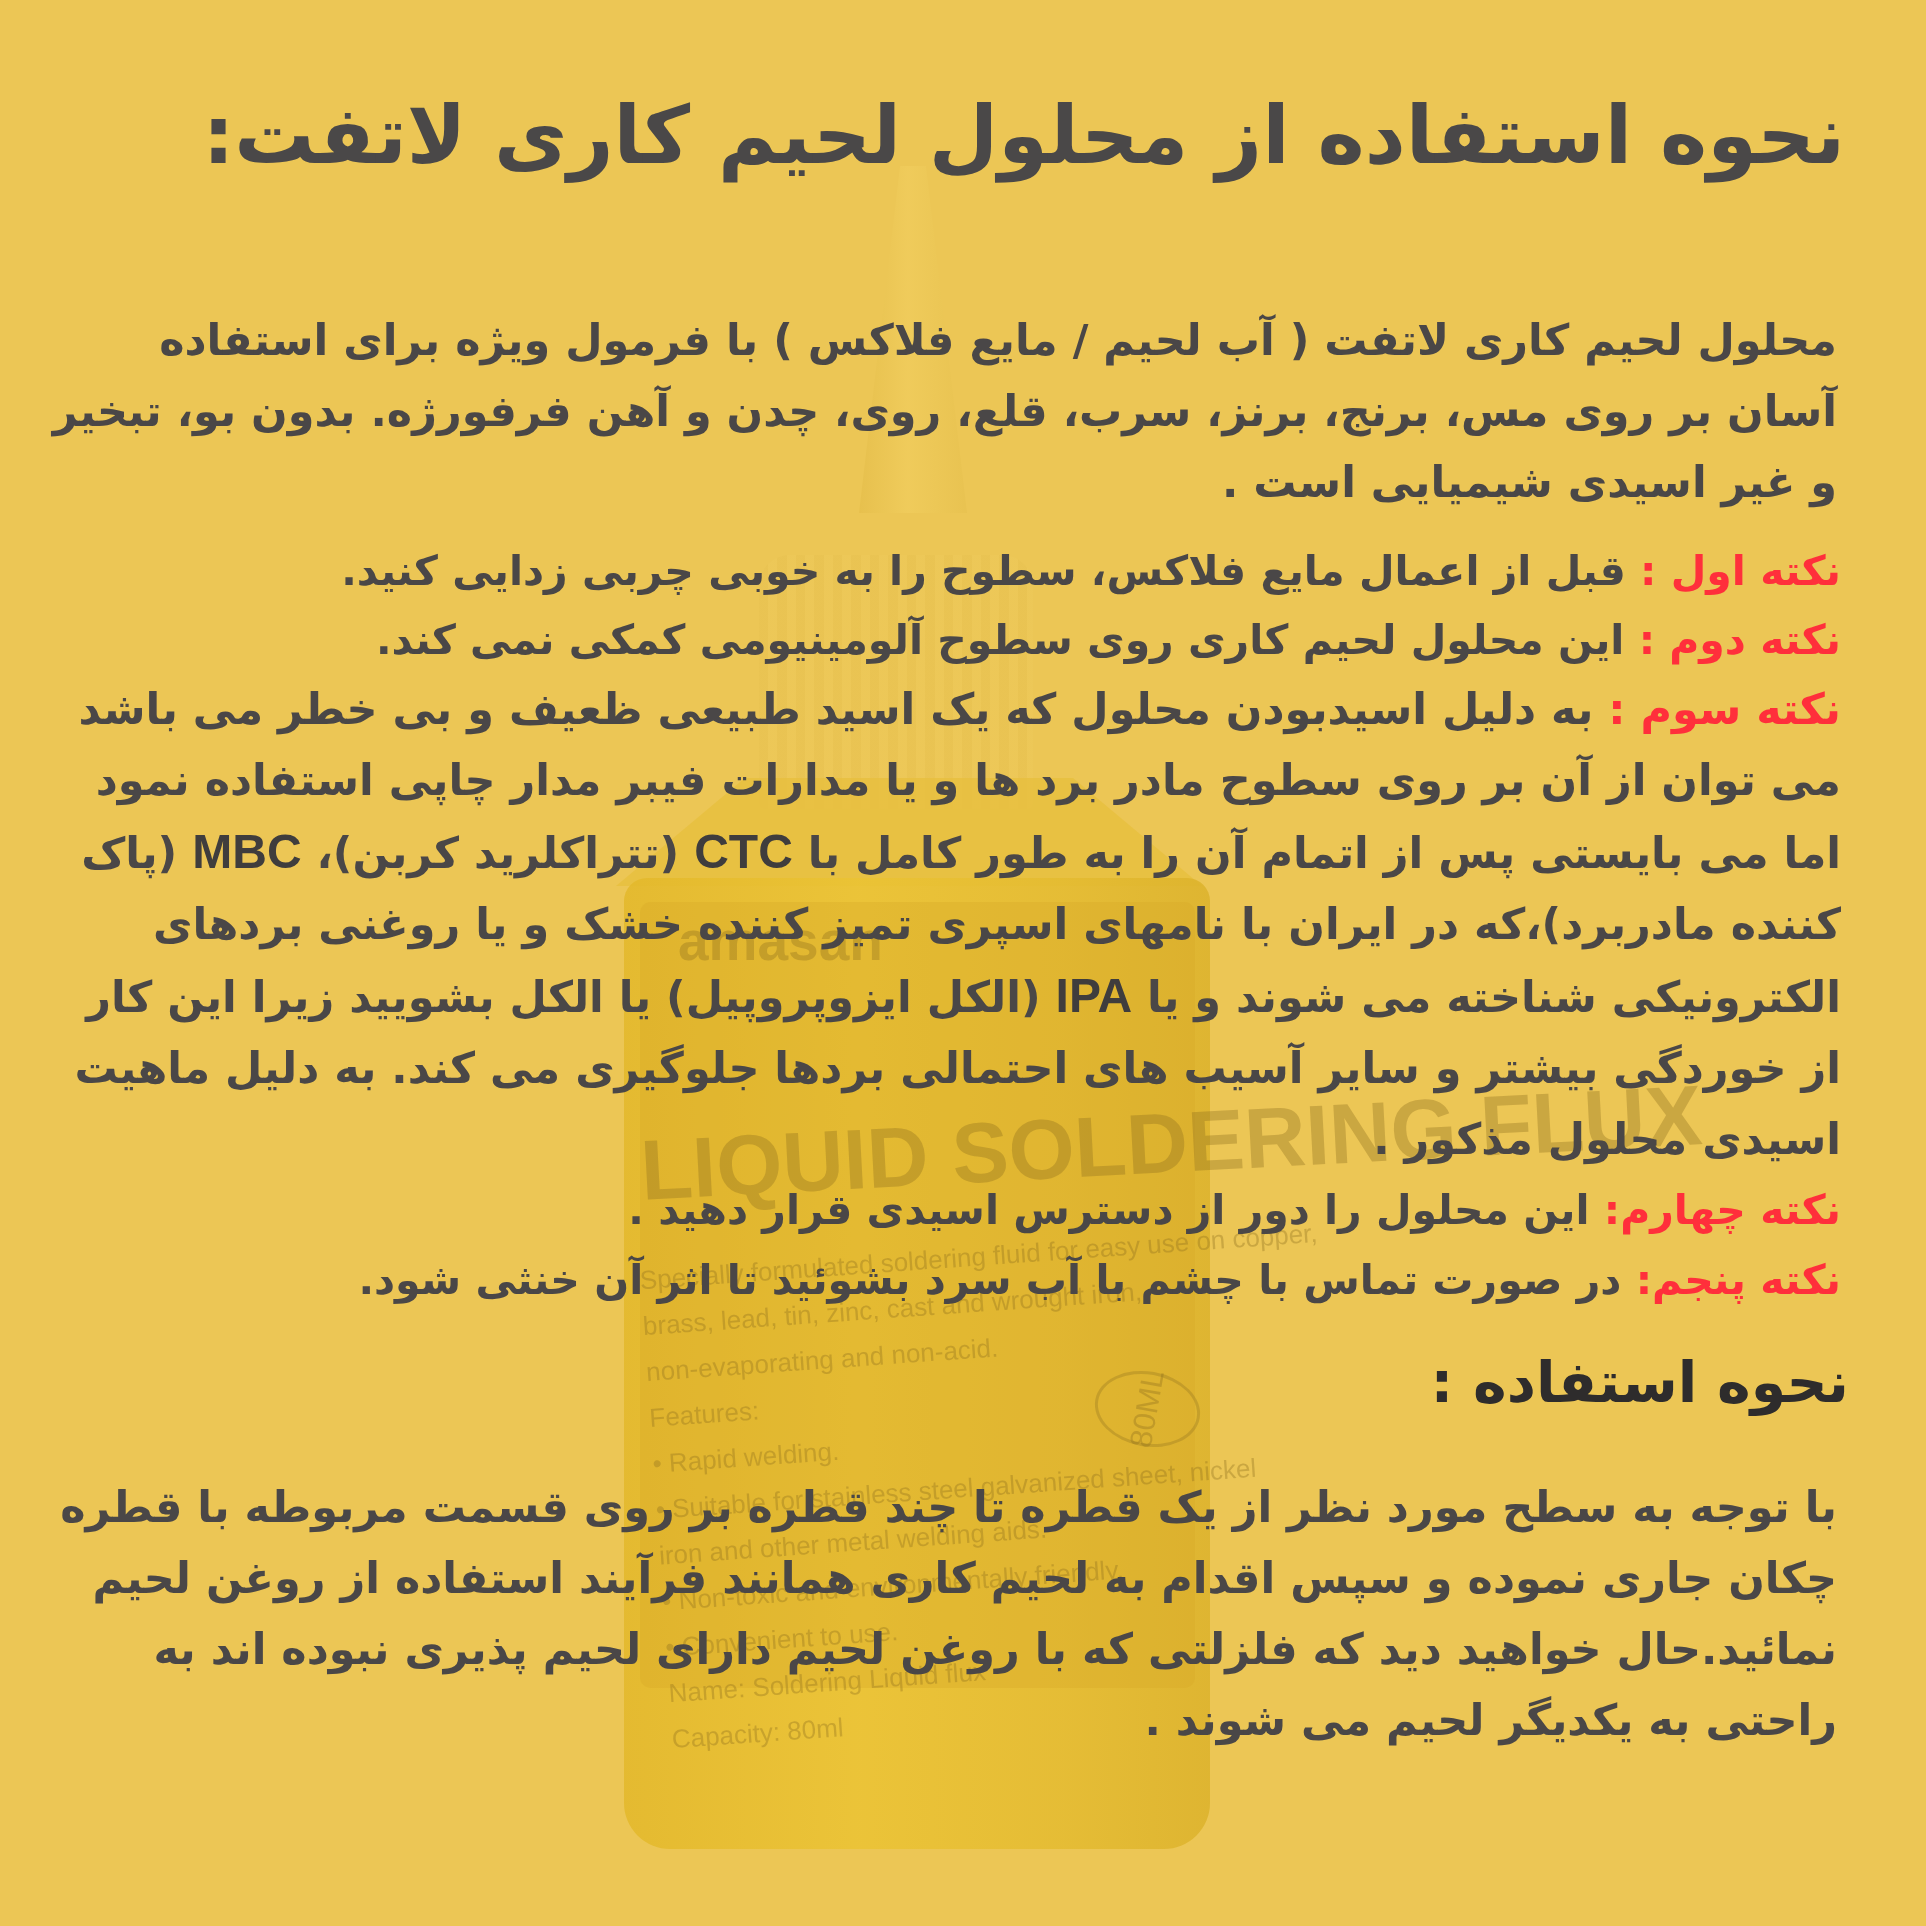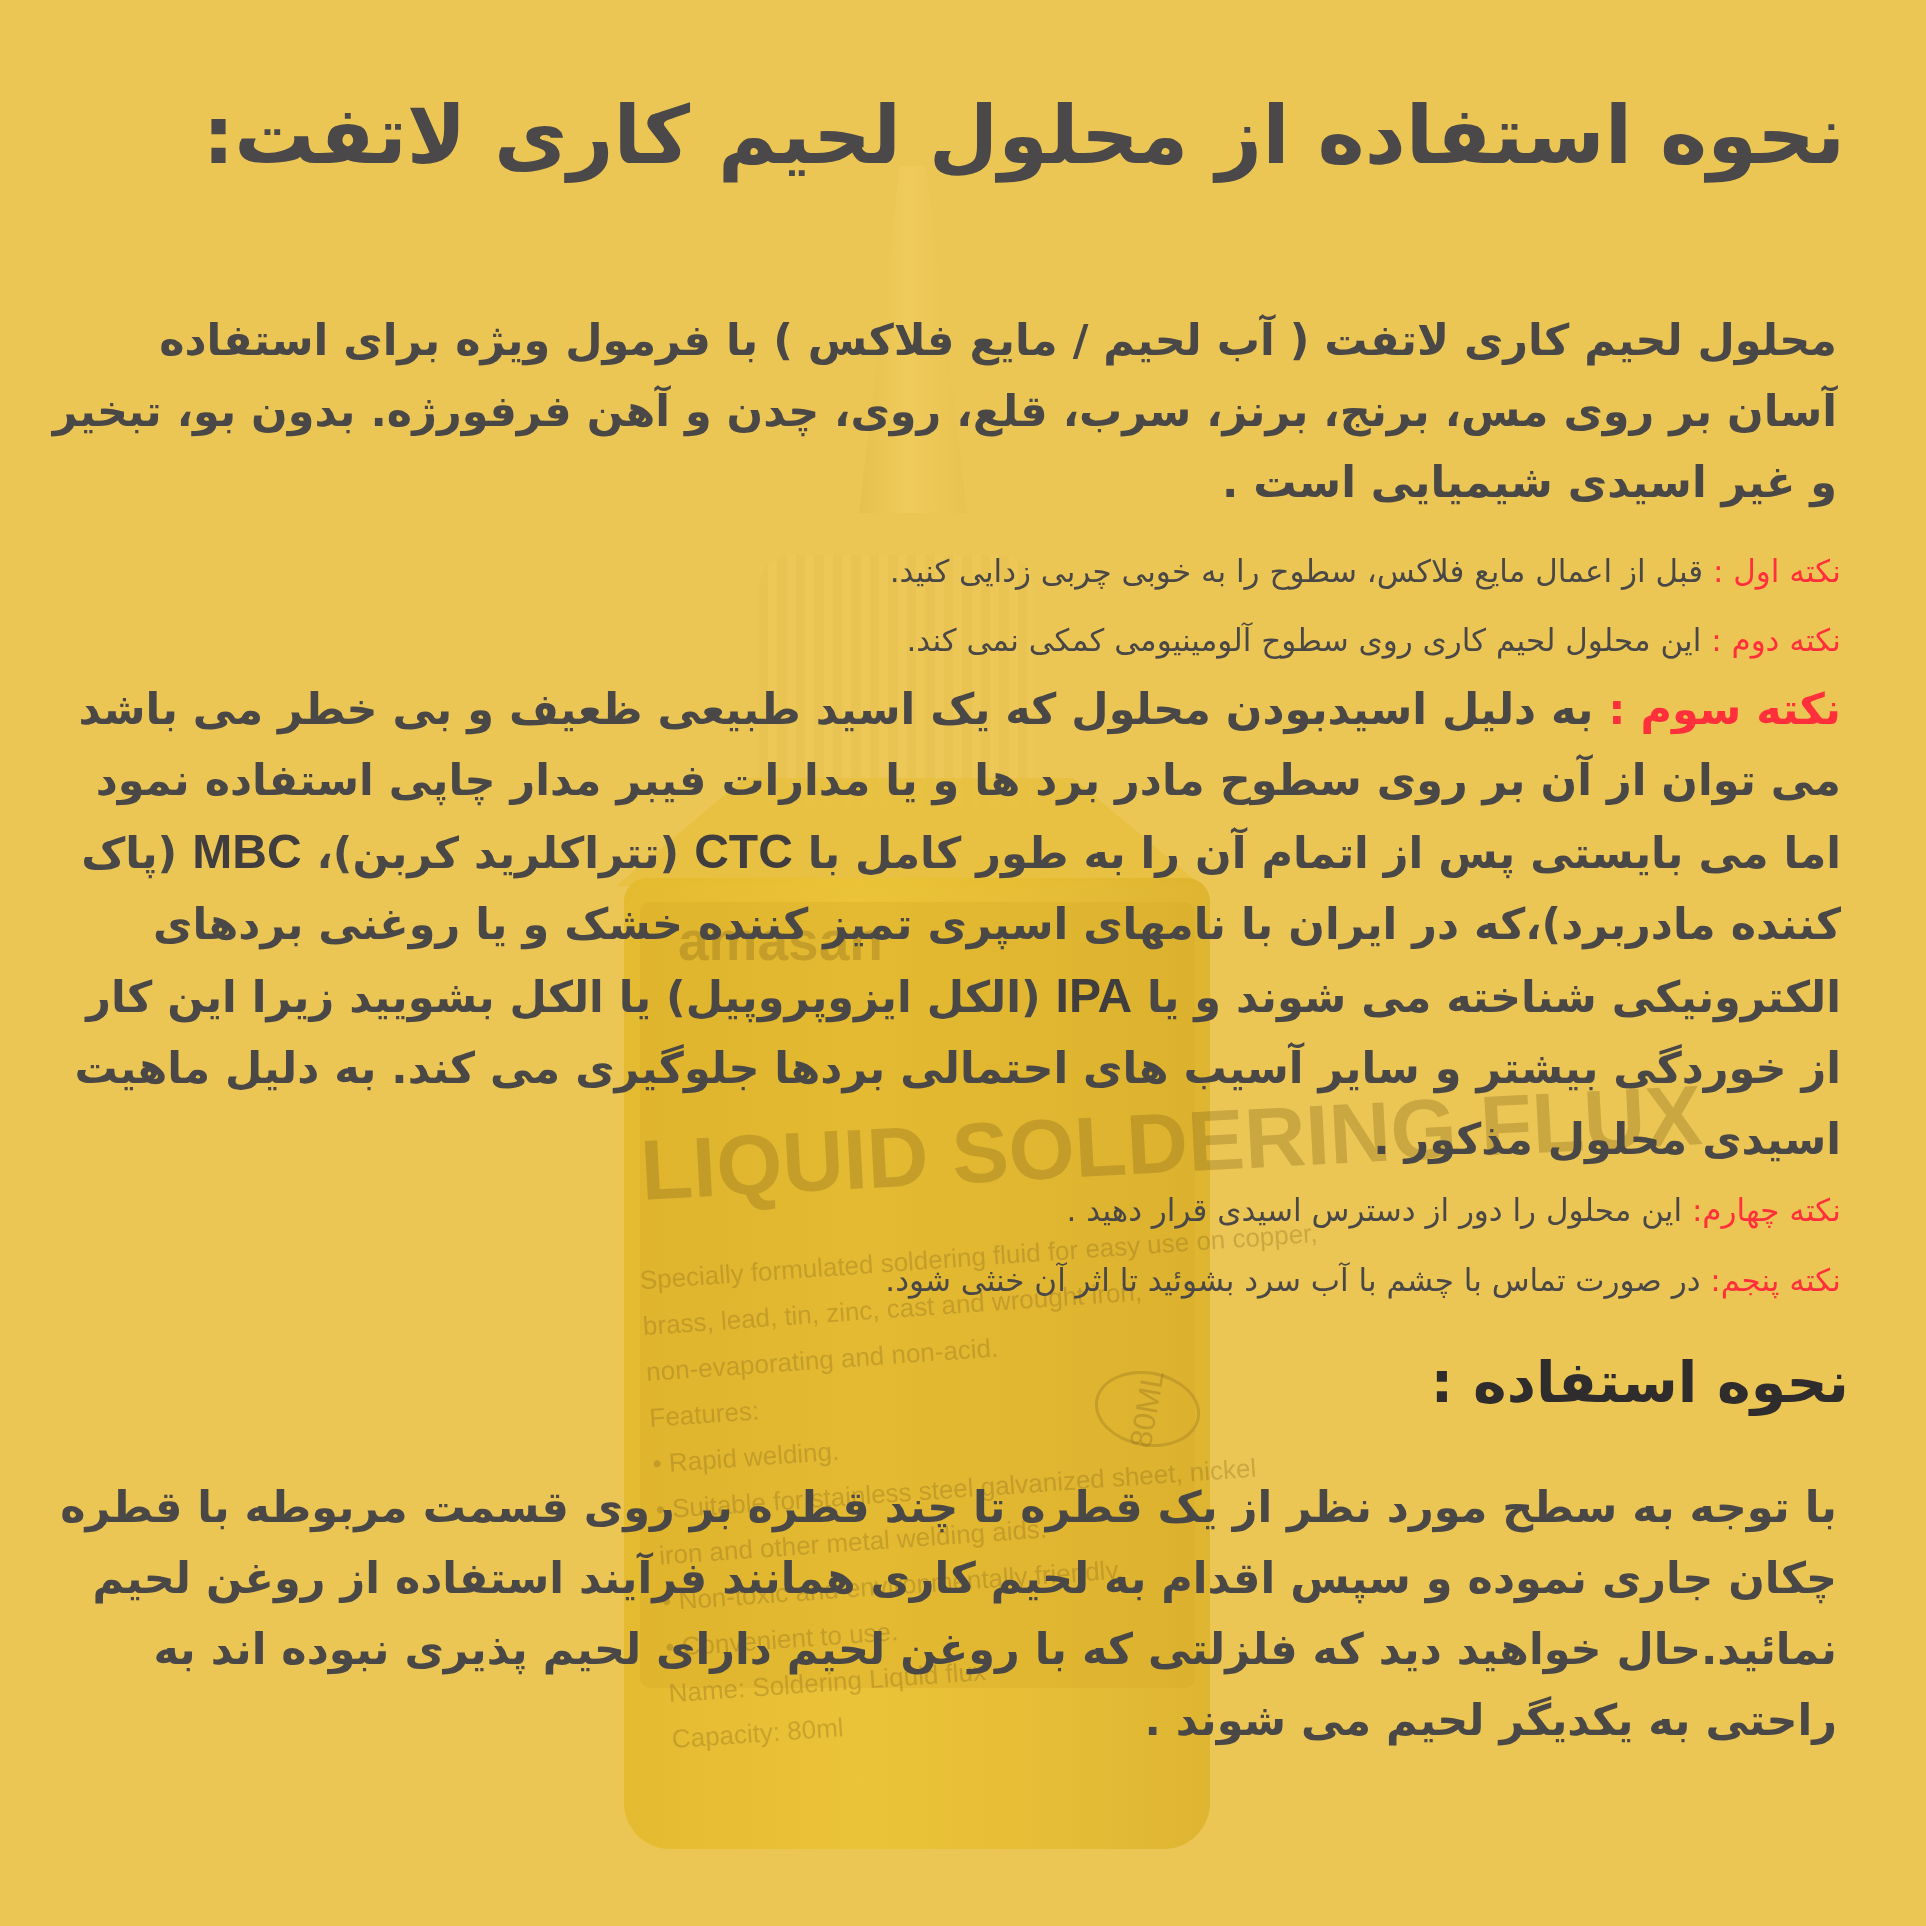--- a/index.html
+++ b/index.html
@@ -111,22 +111,22 @@
       font-size: 43px;
       font-weight: bold;
       line-height: 71px;
       text-align: right;
       color: #4a4747;
     }
     .intro { top: 297px; }
     .note-line {
       position: absolute;
       right: 85px;
-      font-size: 31px;
-      font-weight: normal;
+      font-size: 41px;
+      font-weight: bold;
       line-height: 71px;
       white-space: nowrap;
     }
     .note-line .label { color: #ff2f3b; }
     .note-line .text { color: #4a4747; }
     .note3 {
       position: absolute;
       right: 85px;
       top: 670px;
       width: 1788px;

